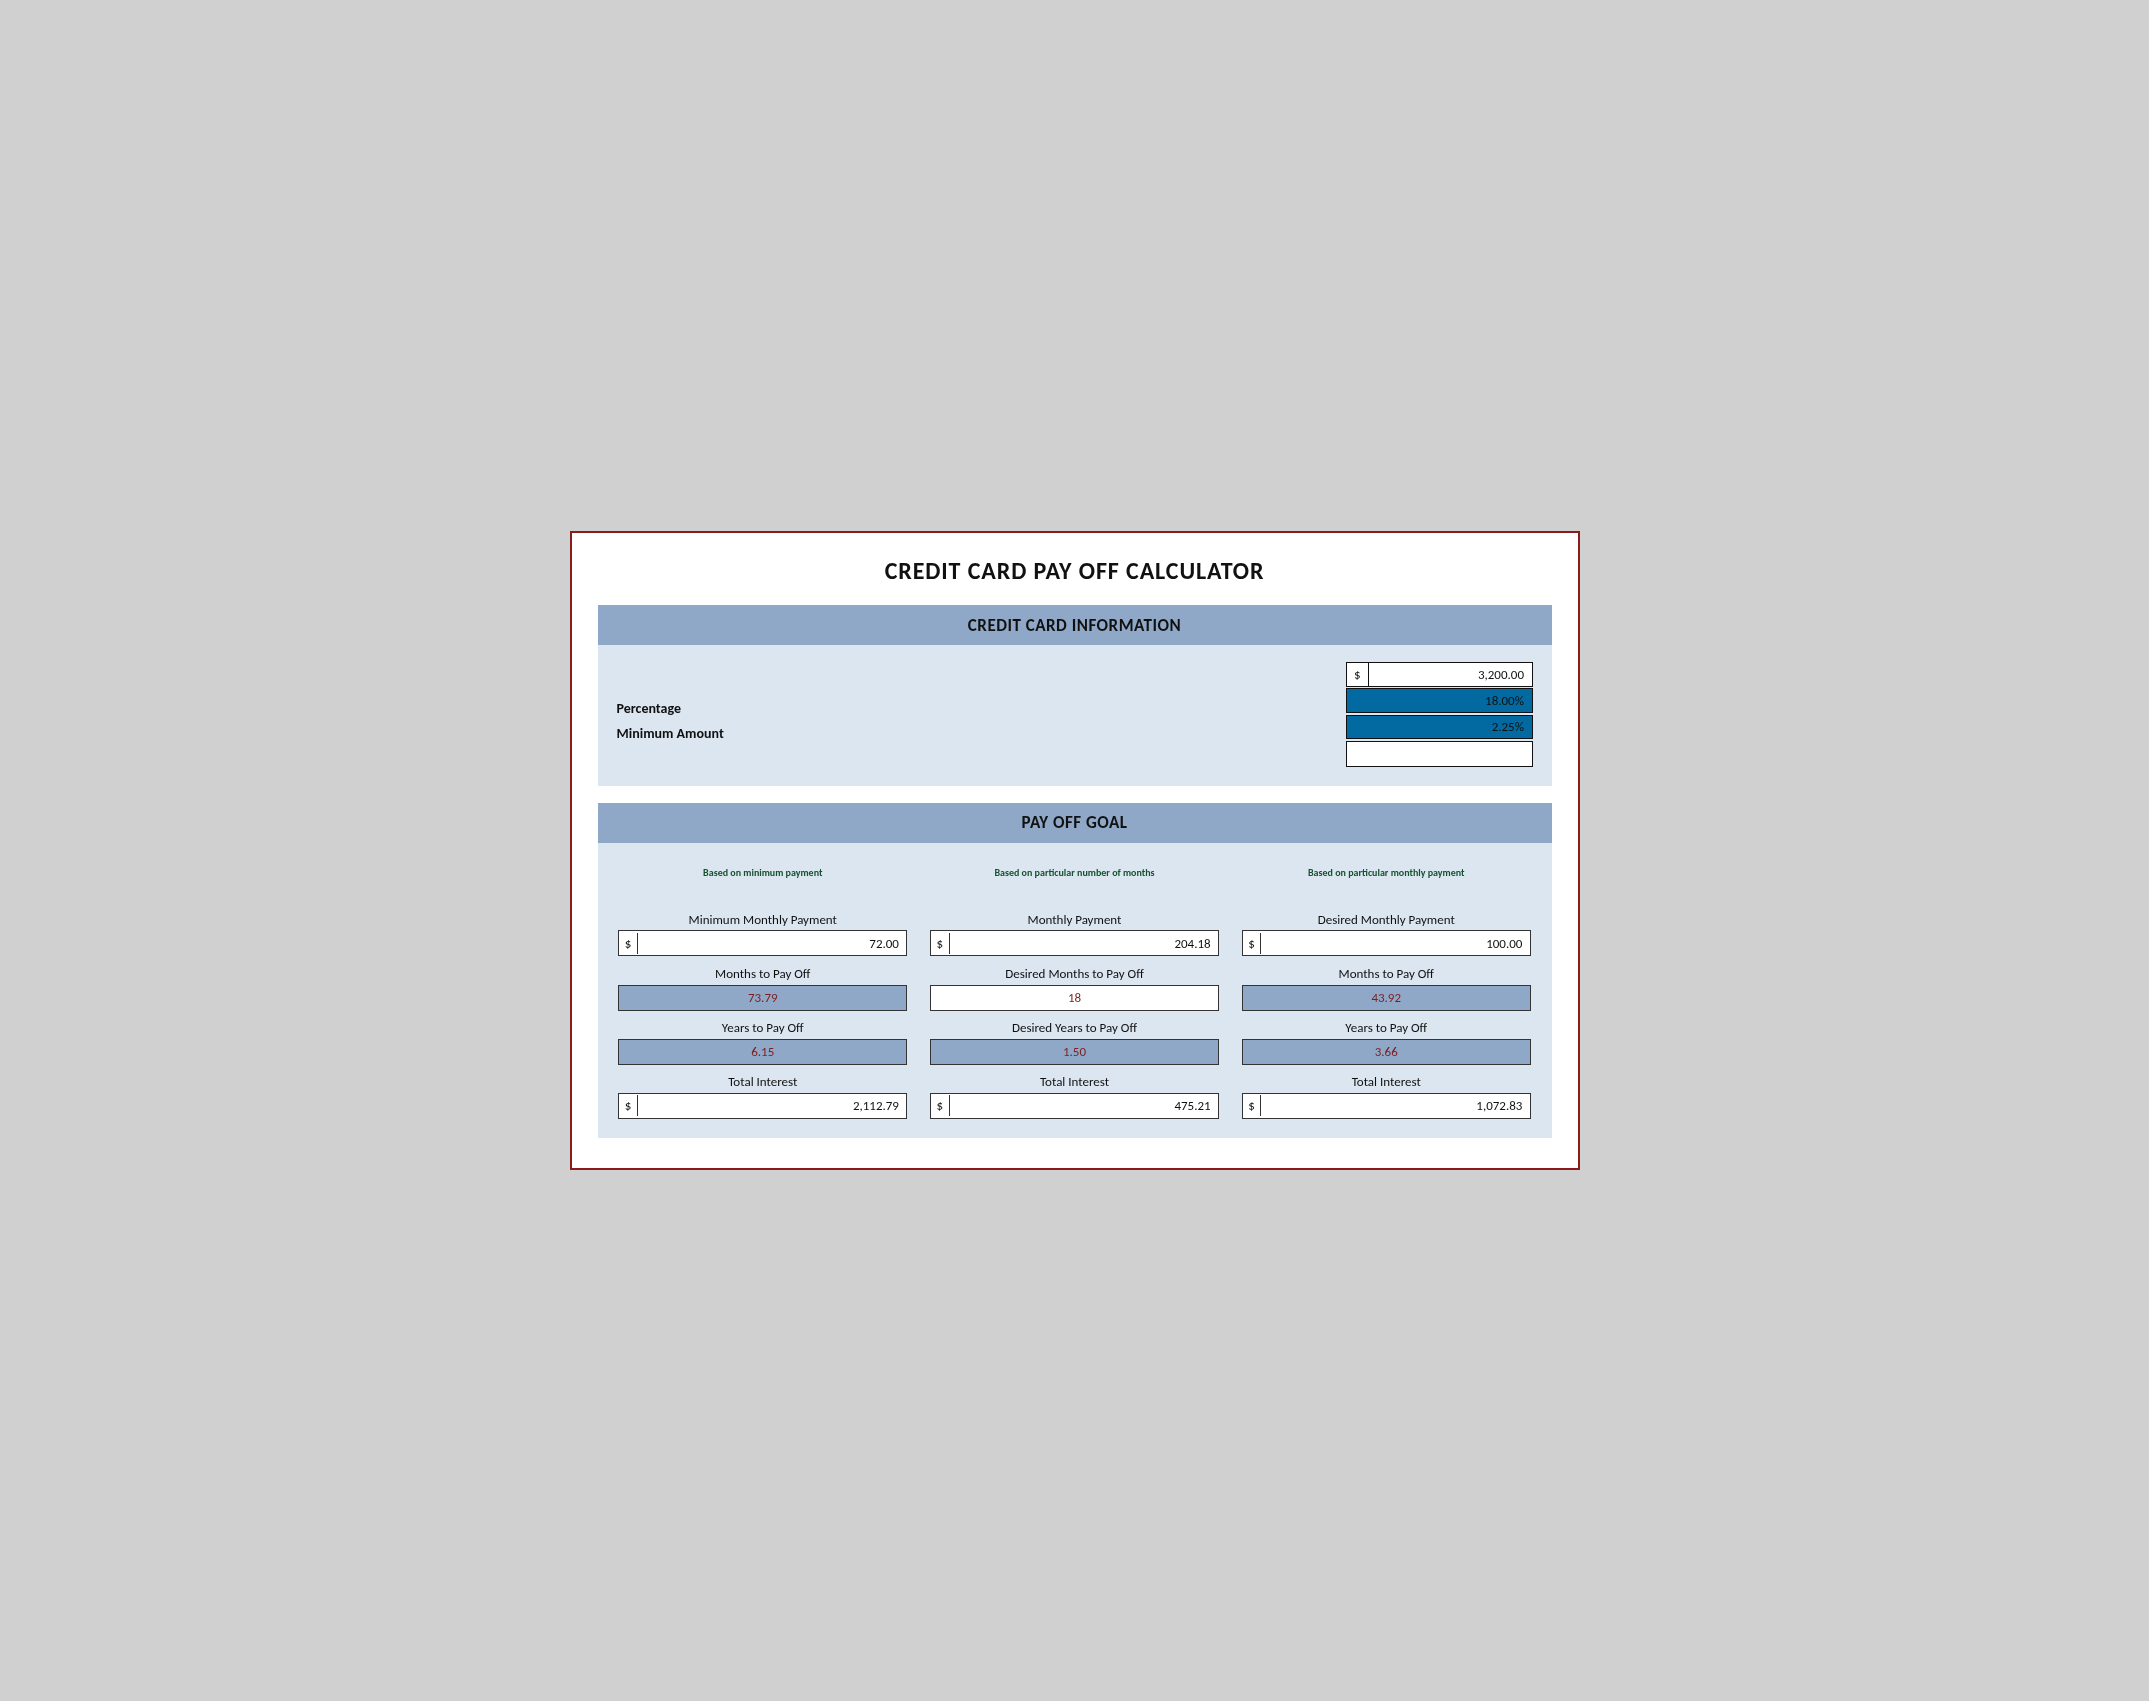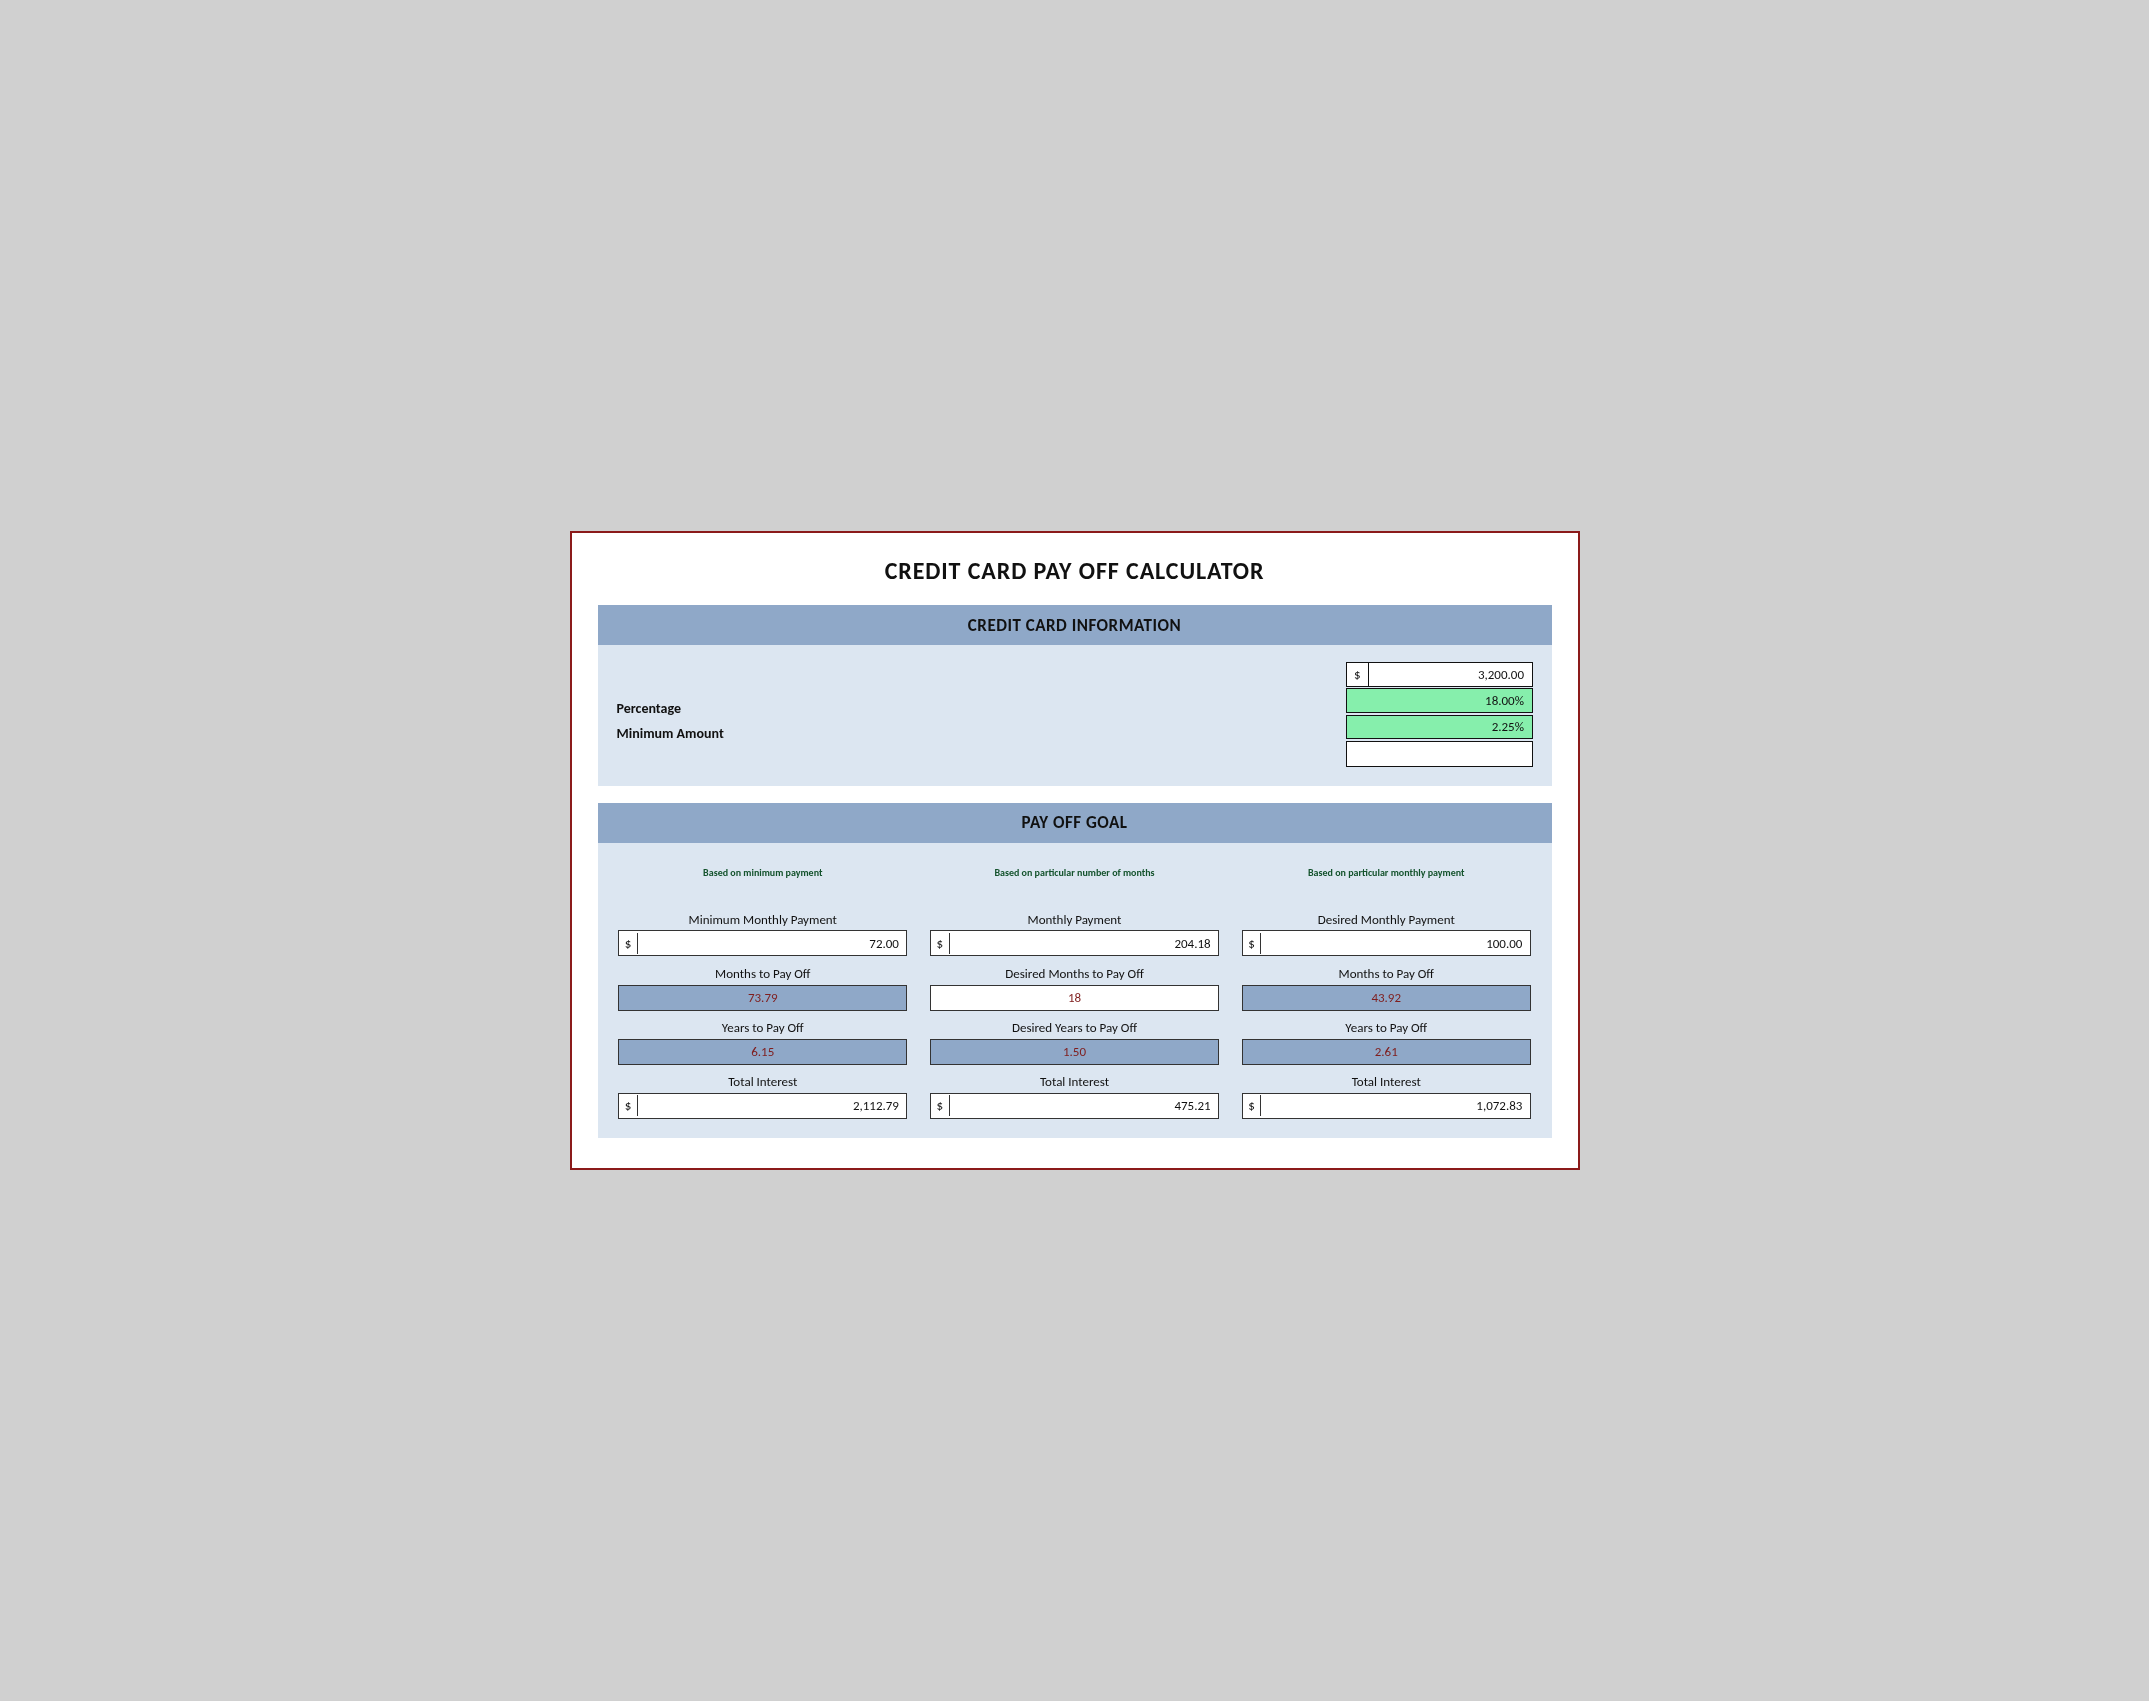--- a/index.html
+++ b/index.html
@@ -95,21 +95,21 @@
       flex: 1;
       text-align: right;
       padding: 3.7px 7.5px;
       font-size: 13px;
       color: #111;
     }
     .input-row-no-dollar {
       display: flex;
       align-items: center;
       border: 1.4px solid #111;
-      background: #86efac;
+      background: #0369a1;
       margin-bottom: 1.9px;
       width: 187px;
     }
     .input-val-full {
       flex: 1;
       text-align: right;
       padding: 3.7px 7.5px;
       font-size: 13px;
       color: #111;
     }
@@ -281,21 +281,21 @@
           <div class="field-box">
             <span class="field-dollar">$</span>
             <span class="field-val">100.00</span>
           </div>
           <div class="field-label">Months to Pay Off</div>
           <div class="field-box-shaded">
             <span class="field-val-center">43.92</span>
           </div>
           <div class="field-label">Years to Pay Off</div>
           <div class="field-box-shaded">
-            <span class="field-val-center">2.61</span>
+            <span class="field-val-center">3.66</span>
           </div>
           <div class="field-label">Total Interest</div>
           <div class="field-box">
             <span class="field-dollar">$</span>
             <span class="field-val">1,072.83</span>
           </div>
         </div>
 
       </div>
     </div>

